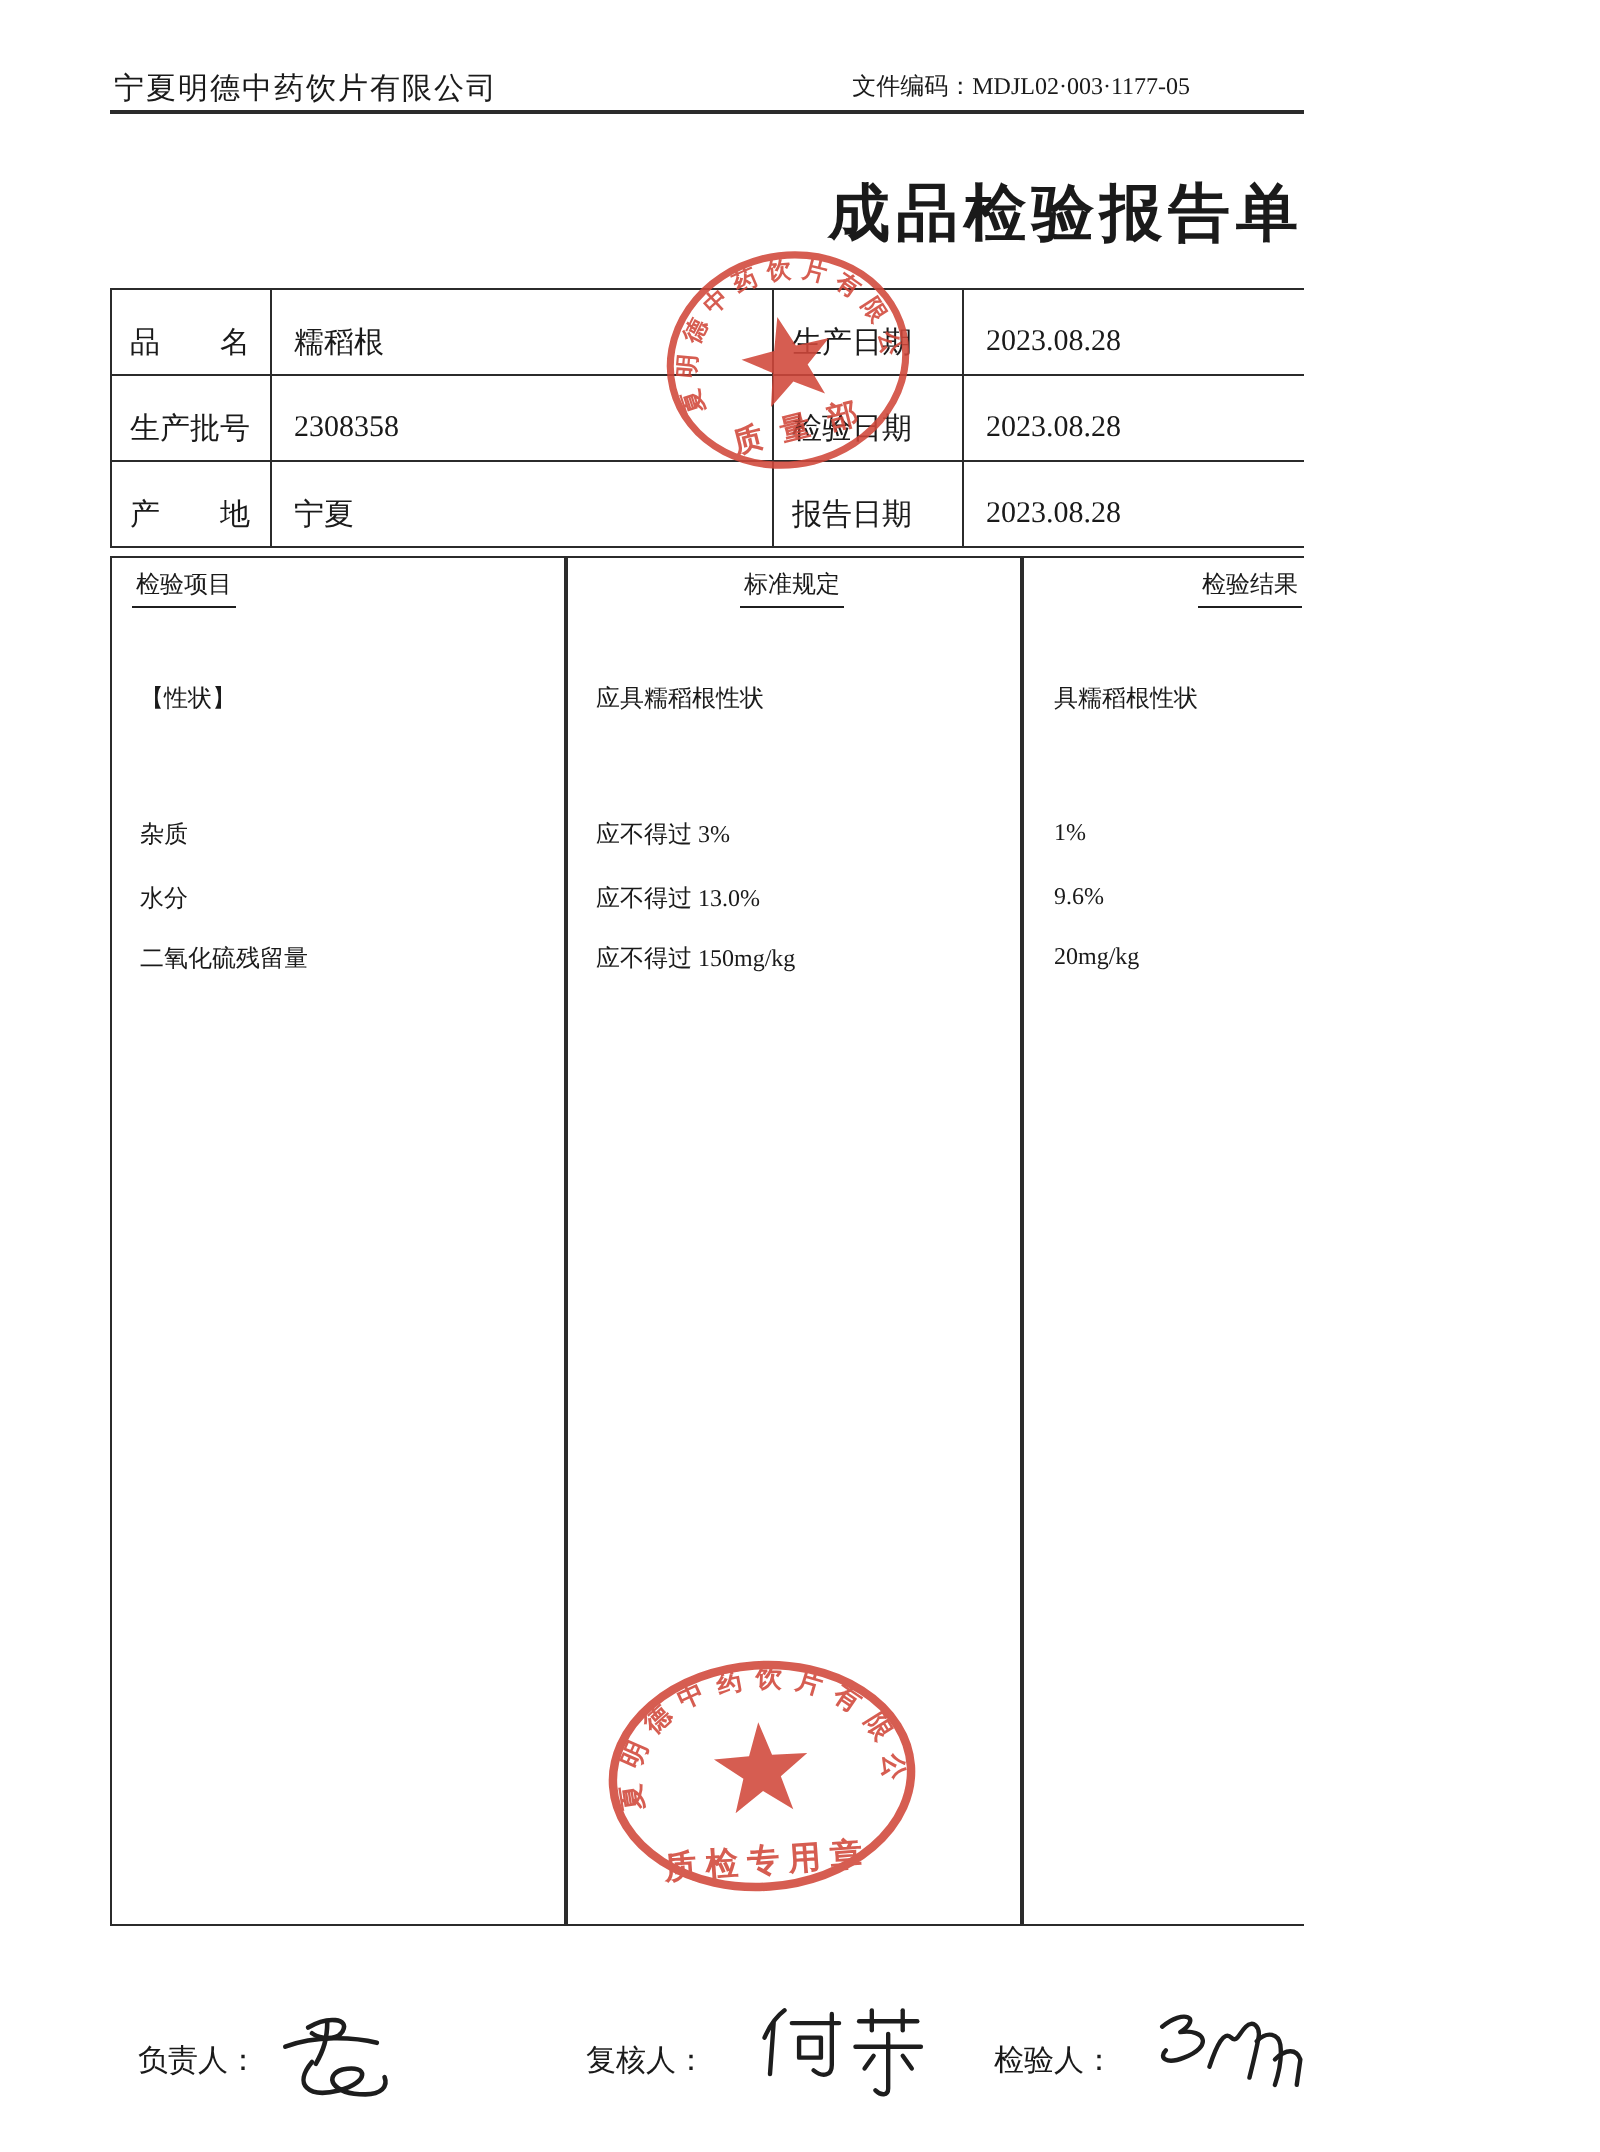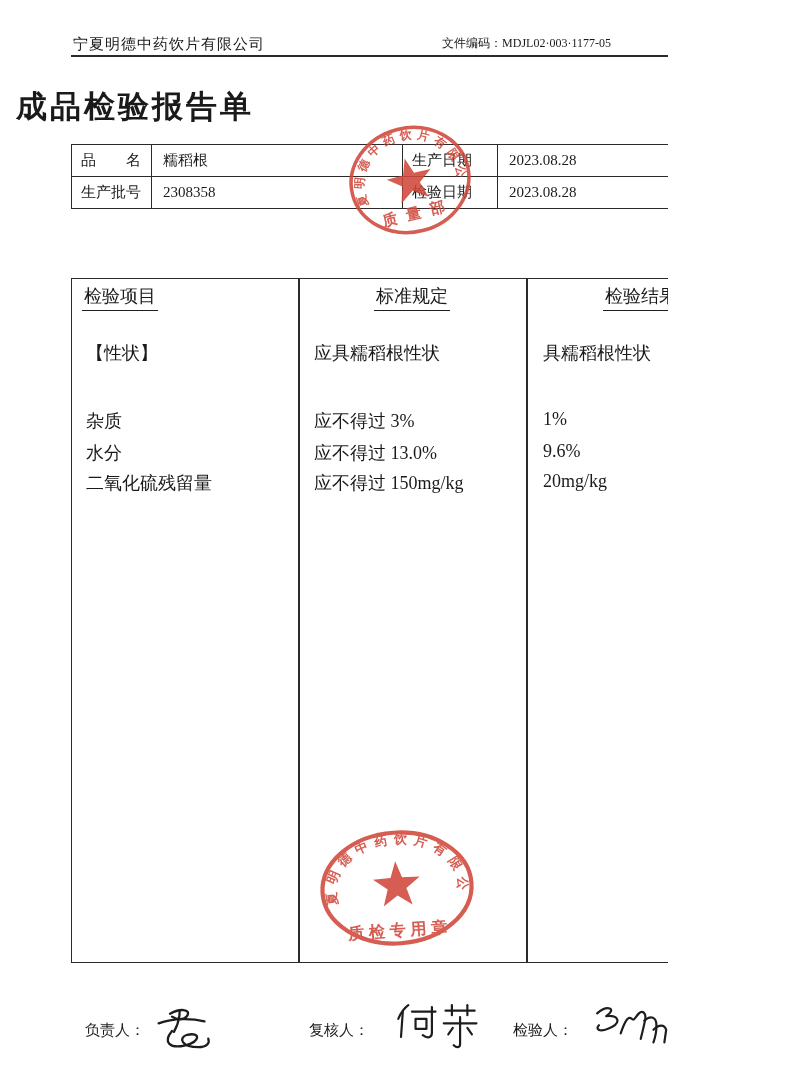--- a/index.html
+++ b/index.html
@@ -1,34 +1,34 @@
 <!DOCTYPE html>
 <html><head>
 <meta charset="utf-8">
 <style>
   html,body{margin:0;padding:0;background:#ffffff;}
   .page{
     position:relative;width:652px;height:1076px;background:#ffffff;
-    font-family:"Liberation Serif","DejaVu Serif",serif;color:#1a1a1a;overflow:hidden;margin-left:16px;
+    font-family:"Liberation Serif","DejaVu Serif",serif;color:#1a1a1a;overflow:hidden;
   }
   
   .hdr-company{position:absolute;left:57px;top:35px;font-size:15px;letter-spacing:1px;}
   .hdr-code{position:absolute;right:57px;top:35px;font-size:12px;}
   .hdr-rule{position:absolute;left:55px;top:55px;width:686px;height:2px;background:#2b2b2b;}
   
-  .title{position:absolute;left:0;top:86px;width:100%;text-align:left;
+  .title{position:absolute;left:0;top:86px;width:100%;text-align:right;
          font-size:31px;font-weight:bold;letter-spacing:3px;}
   
   table.info{position:absolute;left:55px;top:144px;width:686px;border-collapse:collapse;
              table-layout:fixed;font-size:15px;}
-  table.info td{border:1.6px solid #2b2b2b;height:31px;padding:0 0 0 9px;vertical-align:middle;}
+  table.info td{border:1.6px solid #2b2b2b;height:31px;padding:11px 0 0 9px;vertical-align:middle;}
   table.info td.val{padding-left:11px;}
   
   .insp{position:absolute;left:55px;top:278px;width:686px;height:685px;
-        border:1.6px solid #2b2b2b;box-sizing:border-box;font-size:18px;}
+        border:1.6px solid #2b2b2b;box-sizing:border-box;font-size:12px;}
   .vline{position:absolute;top:0;bottom:0;width:1.6px;background:#2b2b2b;}
   .v1{left:226px;} .v2{left:454px;}
   .insp-h{position:absolute;top:5px;}
   .insp-h .ul{border-bottom:1.4px solid #1f1f1f;padding:0 2px 2px 2px;display:inline-block;}
   .h1{left:10px;} .h2{left:226px;width:228px;text-align:center;} .h3{left:454px;width:230px;text-align:center;}
   .insp-row{position:absolute;left:4px;width:100%;height:20px;}
   .insp-row .ci{position:absolute;left:10px;}
   .insp-row .cs{position:absolute;left:238px;}
   .insp-row .cr{position:absolute;left:467px;}
   
@@ -68,20 +68,26 @@
         <tr>
       <td>品　　名</td>
       <td class="val">糯稻根</td>
       <td>生产日期</td>
       <td class="val">2023.08.28</td>
     </tr>
     <tr>
       <td>生产批号</td>
       <td class="val">2308358</td>
       <td>检验日期</td>
+      <td class="val">2023.08.28</td>
+    </tr>
+    <tr>
+      <td>产　　地</td>
+      <td class="val">宁夏</td>
+      <td>报告日期</td>
       <td class="val">2023.08.28</td>
     </tr>
   </tbody>
     </table>
 
   <div class="insp">
     <div class="vline v1"></div>
     <div class="vline v2"></div>
 
     <div class="insp-h h1"><span class="ul">检验项目</span></div>

